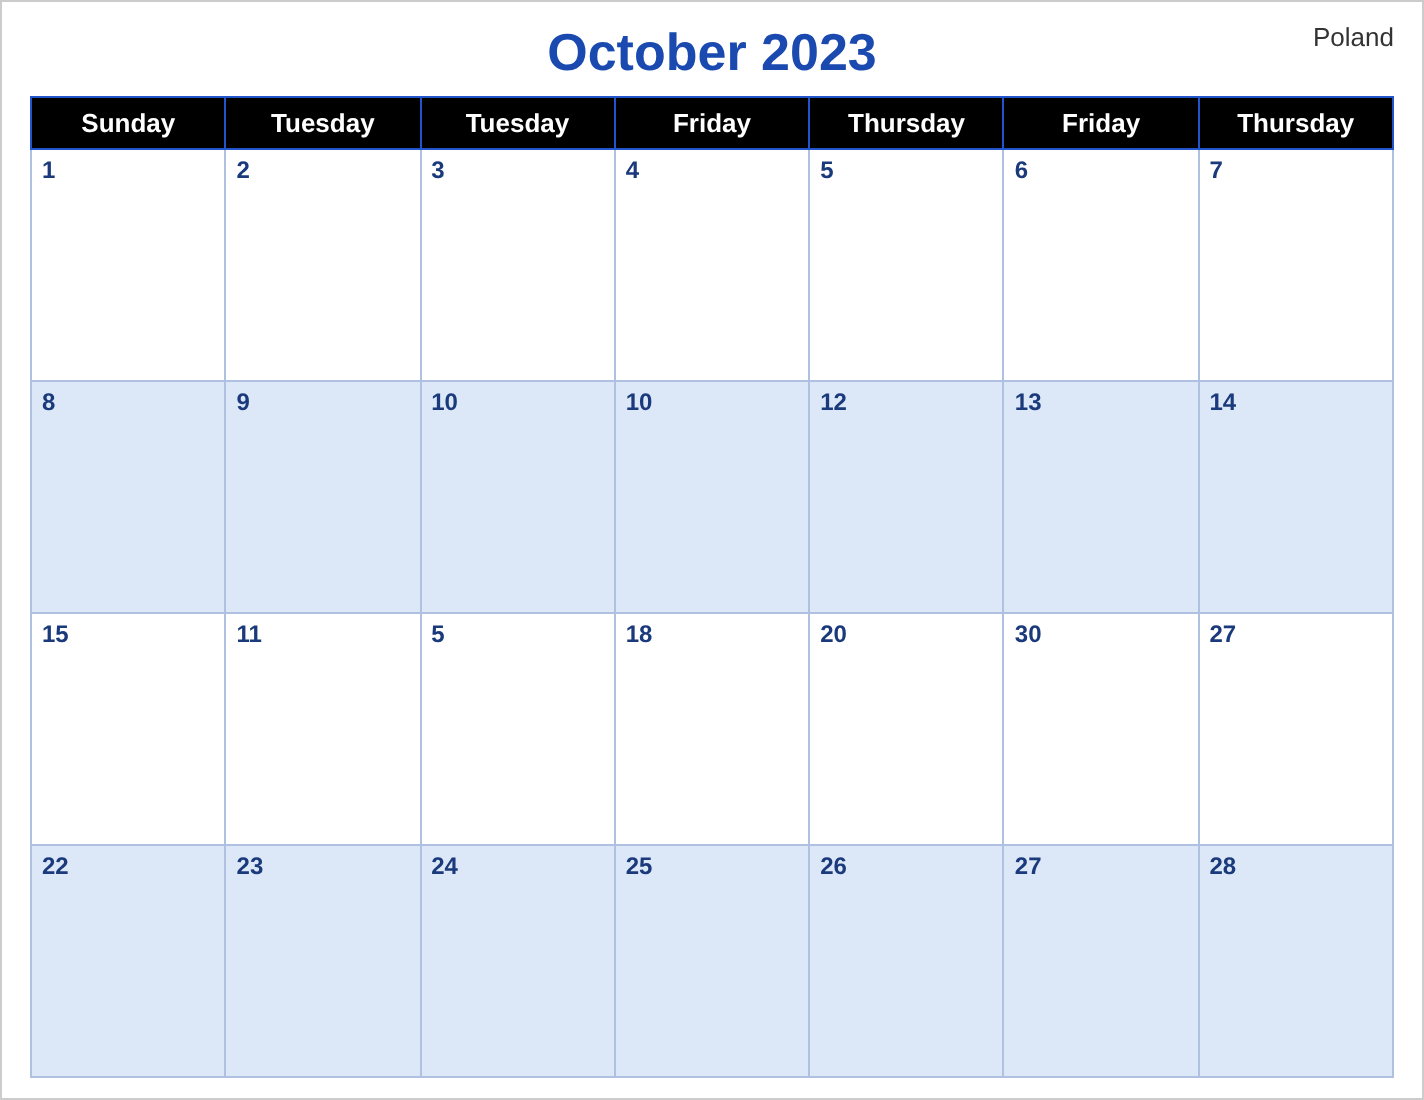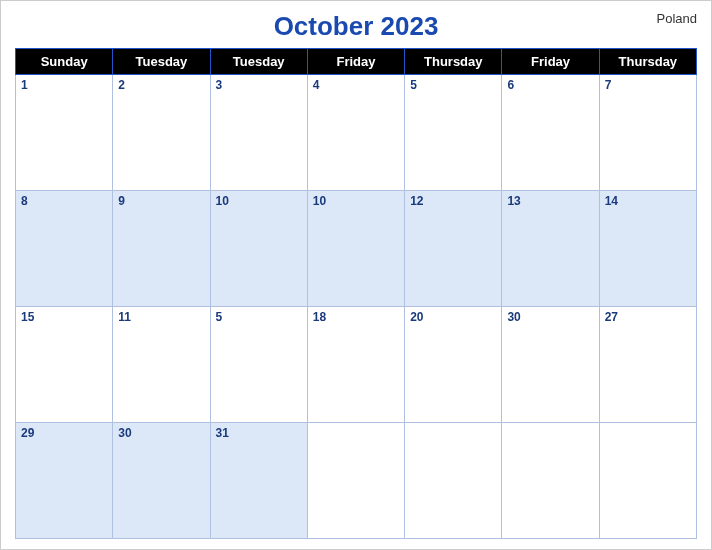--- a/index.html
+++ b/index.html
@@ -148,23 +148,23 @@
         <tr>
           <td><span class="day-num">15</span></td>
           <td><span class="day-num">11</span></td>
           <td><span class="day-num">5</span></td>
           <td><span class="day-num">18</span></td>
           <td><span class="day-num">20</span></td>
           <td><span class="day-num">30</span></td>
           <td><span class="day-num">27</span></td>
         </tr>
         <tr>
-          <td><span class="day-num">29</span></td>
-          <td><span class="day-num">30</span></td>
-          <td><span class="day-num">31</span></td>
-          <td class="empty-cell" style="background: rgb(255, 255, 255);"></td>
-          <td class="empty-cell" style="background: rgb(255, 255, 255);"></td>
-          <td class="empty-cell" style="background: rgb(255, 255, 255);"></td>
-          <td class="empty-cell" style="background: rgb(255, 255, 255);"></td>
+          <td><span class="day-num">22</span></td>
+          <td><span class="day-num">23</span></td>
+          <td><span class="day-num">24</span></td>
+          <td><span class="day-num">25</span></td>
+          <td><span class="day-num">26</span></td>
+          <td><span class="day-num">27</span></td>
+          <td><span class="day-num">28</span></td>
         </tr>
       </tbody>
   </table>
 </div>
 
 </body></html>

